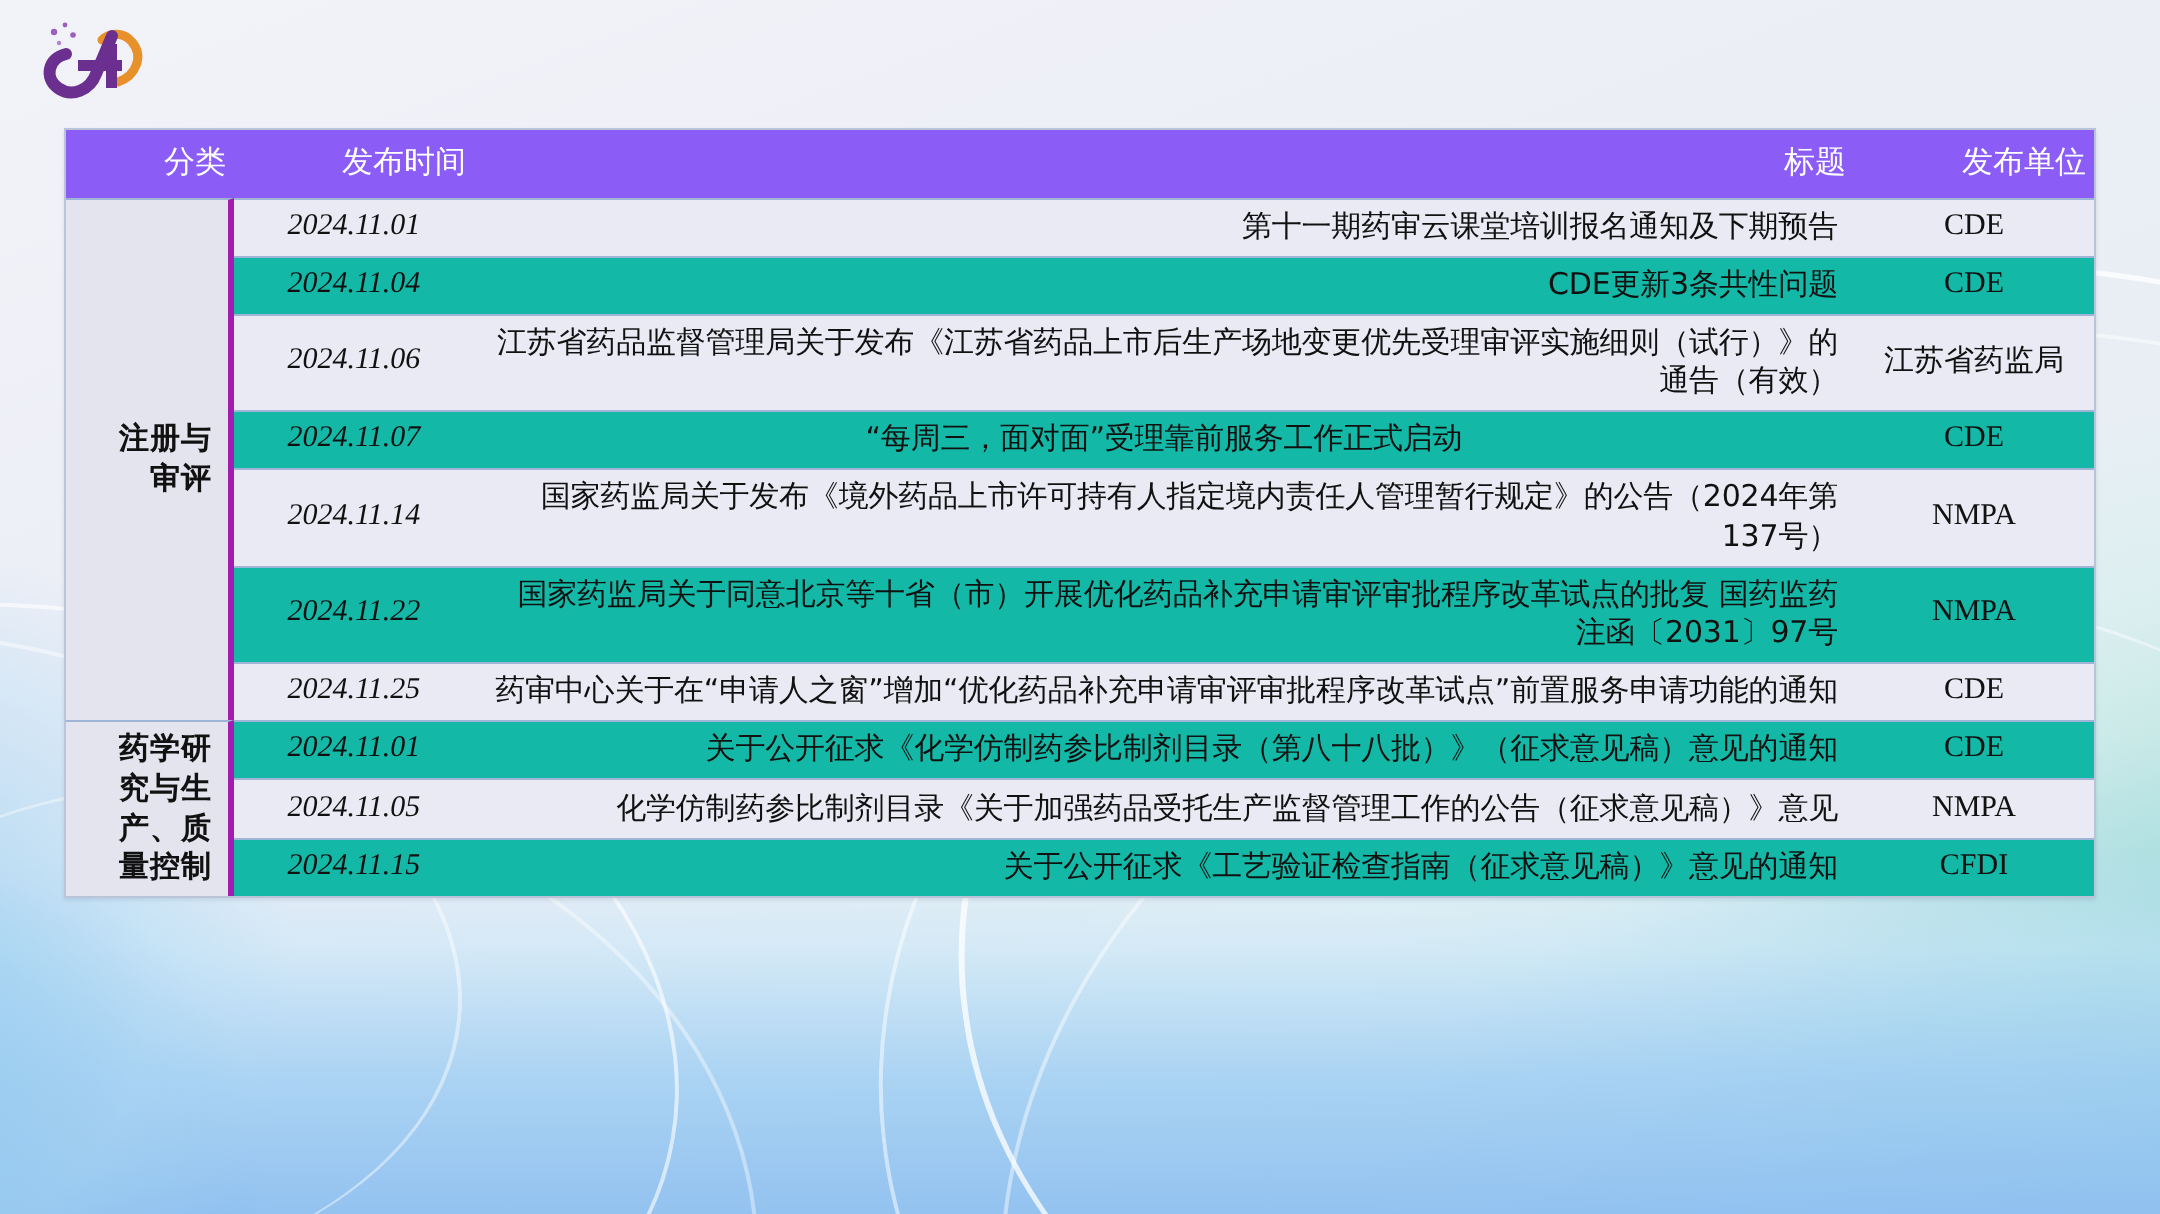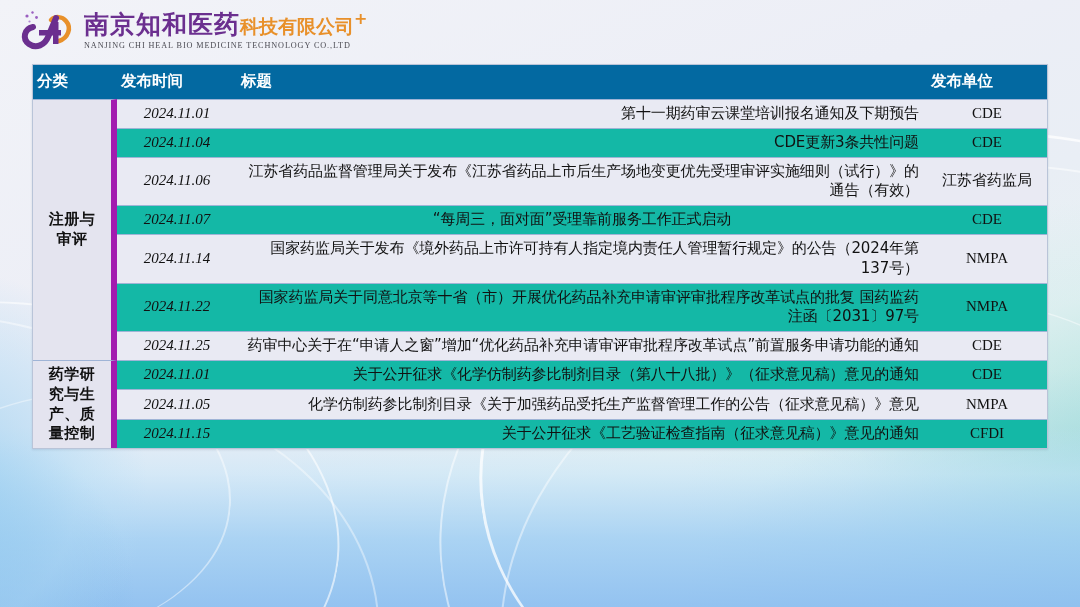--- a/index.html
+++ b/index.html
@@ -55,37 +55,37 @@
   
   #news-table{
     position:absolute;left:32px;top:64px;width:1016px;
     border-collapse:separate;border-spacing:0;
     background:#ffffff;
     border:1px solid #b9c4d8;
     box-shadow:0 1px 2px rgba(40,60,100,.12);
     table-layout:fixed;
   }
   #news-table th{
-    background:#0369a1;color:#ffffff;
-    font-family:"DejaVu Sans",sans-serif;font-weight:bold;font-size:15.5px;
-    height:30px;padding:2px 4px;text-align:left;
+    background:#8b5cf6;color:#ffffff;
+    font-family:"DejaVu Sans",sans-serif;font-weight:normal;font-size:15.5px;
+    height:30px;padding:2px 4px;text-align:right;
     border:none;line-height:1.1;
   }
   #news-table td{
     border-top:1px solid #9fb4d6;
     padding:4px 8px;
     font-size:15px;color:#111111;
     vertical-align:middle;line-height:1.32;
   }
   .row-shade td{background:#e9eaf3;}
   .row-plain td{background:#14b8a6;}
   td.cat{
-    font-family:Liberation Serif, serif;font-weight:bold;font-size:16px;
-    text-align:center;color:#0d0d0d;background:#e4e4ef !important;
-    border-right:6px solid #a21caf;letter-spacing:.5px;line-height:1.3;
+    font-family:Liberation Sans, sans-serif;font-weight:bold;font-size:16px;
+    text-align:right;color:#0d0d0d;background:#e4e4ef !important;
+    border-right:3px solid #a21caf;letter-spacing:.5px;line-height:1.3;
     padding:2px 2px;
   }
   td.date{
     text-align:center;font-size:15px;color:#1a1a1a;white-space:nowrap;
     font-family:"Liberation Serif",serif;
     font-style:italic;
   }
   td.title{
     text-align:right;font-family:"DejaVu Sans",sans-serif;font-size:14.4px;color:#111;
     letter-spacing:-.1px;
@@ -118,26 +118,20 @@
     <svg class="logo-mark" viewBox="0 0 124 92">
       <path d="M86 66 C104 60 112 40 100 26 C92 16 78 16 70 24" fill="none" stroke="#e8902a" stroke-width="9" stroke-linecap="round"></path>
       <path d="M34 38 C16 42 12 62 26 72 C40 82 58 74 64 58 L80 20" fill="none" stroke="#6b2f8f" stroke-width="12" stroke-linecap="round"></path>
       <rect x="46" y="44" width="44" height="11" fill="#6b2f8f"></rect>
       <rect x="74" y="28" width="11" height="44" fill="#6b2f8f"></rect>
       <circle cx="22" cy="16" r="3.2" fill="#9a5fc0"></circle>
       <circle cx="33" cy="9" r="2.4" fill="#9a5fc0"></circle>
       <circle cx="41" cy="19" r="2.8" fill="#9a5fc0"></circle>
       <circle cx="27" cy="27" r="2.2" fill="#b185d4"></circle>
     </svg>
-    <div class="logo-text">
-      <div class="logo-cn">
-        <span class="cn-main">南京知和医药</span><span class="cn-sub">科技有限公司</span><span class="logo-plus">+</span>
-      </div>
-      <div class="logo-en">NANJING CHI HEAL BIO MEDICINE TECHNOLOGY CO.,LTD</div>
-    </div>
   </div>
 
   <table id="news-table">
     <thead>
       <tr>
         <th style="width:76px">分类</th>
         <th style="width:112px">发布时间</th>
         <th>标题</th>
         <th style="width:112px">发布单位</th>
       </tr>

